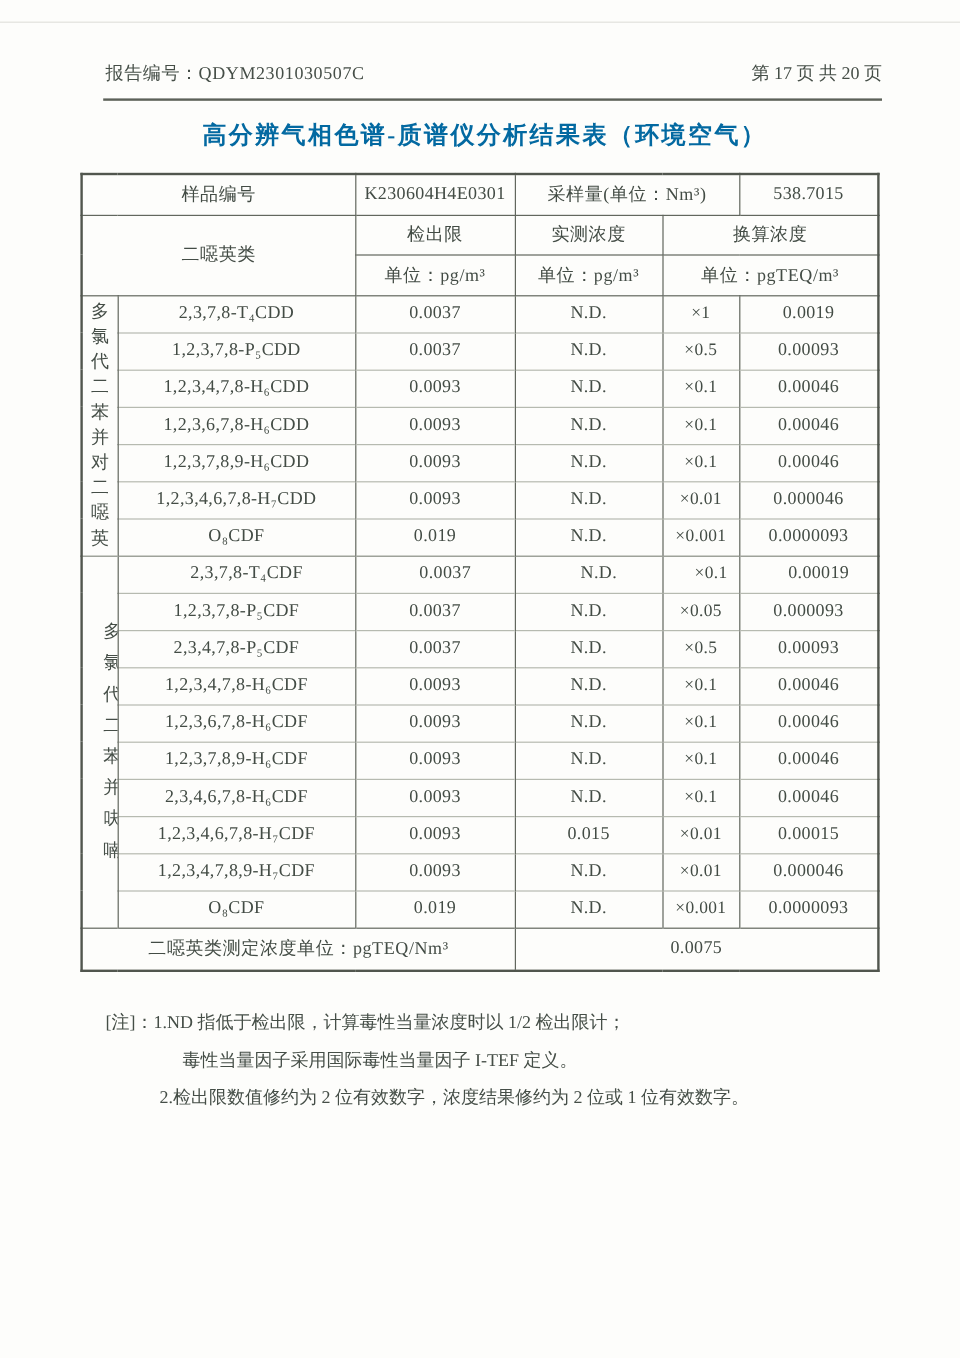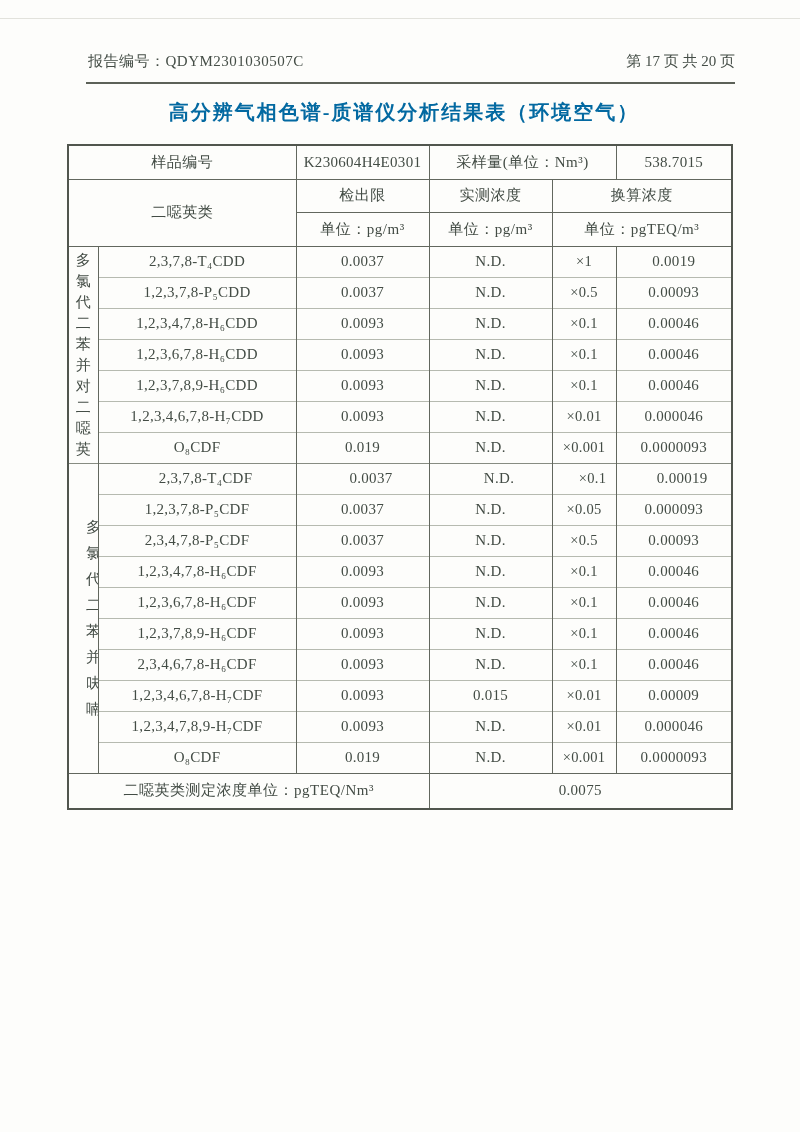--- a/index.html
+++ b/index.html
@@ -206,21 +206,21 @@
       <td class="num">0.0093</td>
       <td class="num">N.D.</td>
       <td class="num fac">×0.1</td>
       <td class="num">0.00046</td>
     </tr>
     <tr class="dr">
       <td class="num">1,2,3,4,6,7,8-H₇CDF</td>
       <td class="num">0.0093</td>
       <td class="num">0.015</td>
       <td class="num fac">×0.01</td>
-      <td class="num">0.00009</td>
+      <td class="num">0.00015</td>
     </tr>
     <tr class="dr">
       <td class="num">1,2,3,4,7,8,9-H₇CDF</td>
       <td class="num">0.0093</td>
       <td class="num">N.D.</td>
       <td class="num fac">×0.01</td>
       <td class="num">0.000046</td>
     </tr>
     <tr class="dr">
       <td class="num">O₈CDF</td>
@@ -230,13 +230,18 @@
       <td class="num">0.0000093</td>
     </tr>
 
     <tr class="r-foot">
       <td colspan="3" class="bold">二噁英类测定浓度单位：pgTEQ/Nm³</td>
       <td colspan="3" class="num">0.0075</td>
     </tr>
     </tbody>
   </table>
 
+  <div class="notes">
+    <div class="n1"><span>[注]：</span><span>1.ND 指低于检出限，计算毒性当量浓度时以 1/2 检出限计；</span></div>
+    <div class="n2">毒性当量因子采用国际毒性当量因子 I-TEF 定义。</div>
+    <div class="n3">2.检出限数值修约为 2 位有效数字，浓度结果修约为 2 位或 1 位有效数字。</div>
+  </div>
 </div>
 
 </body></html>

